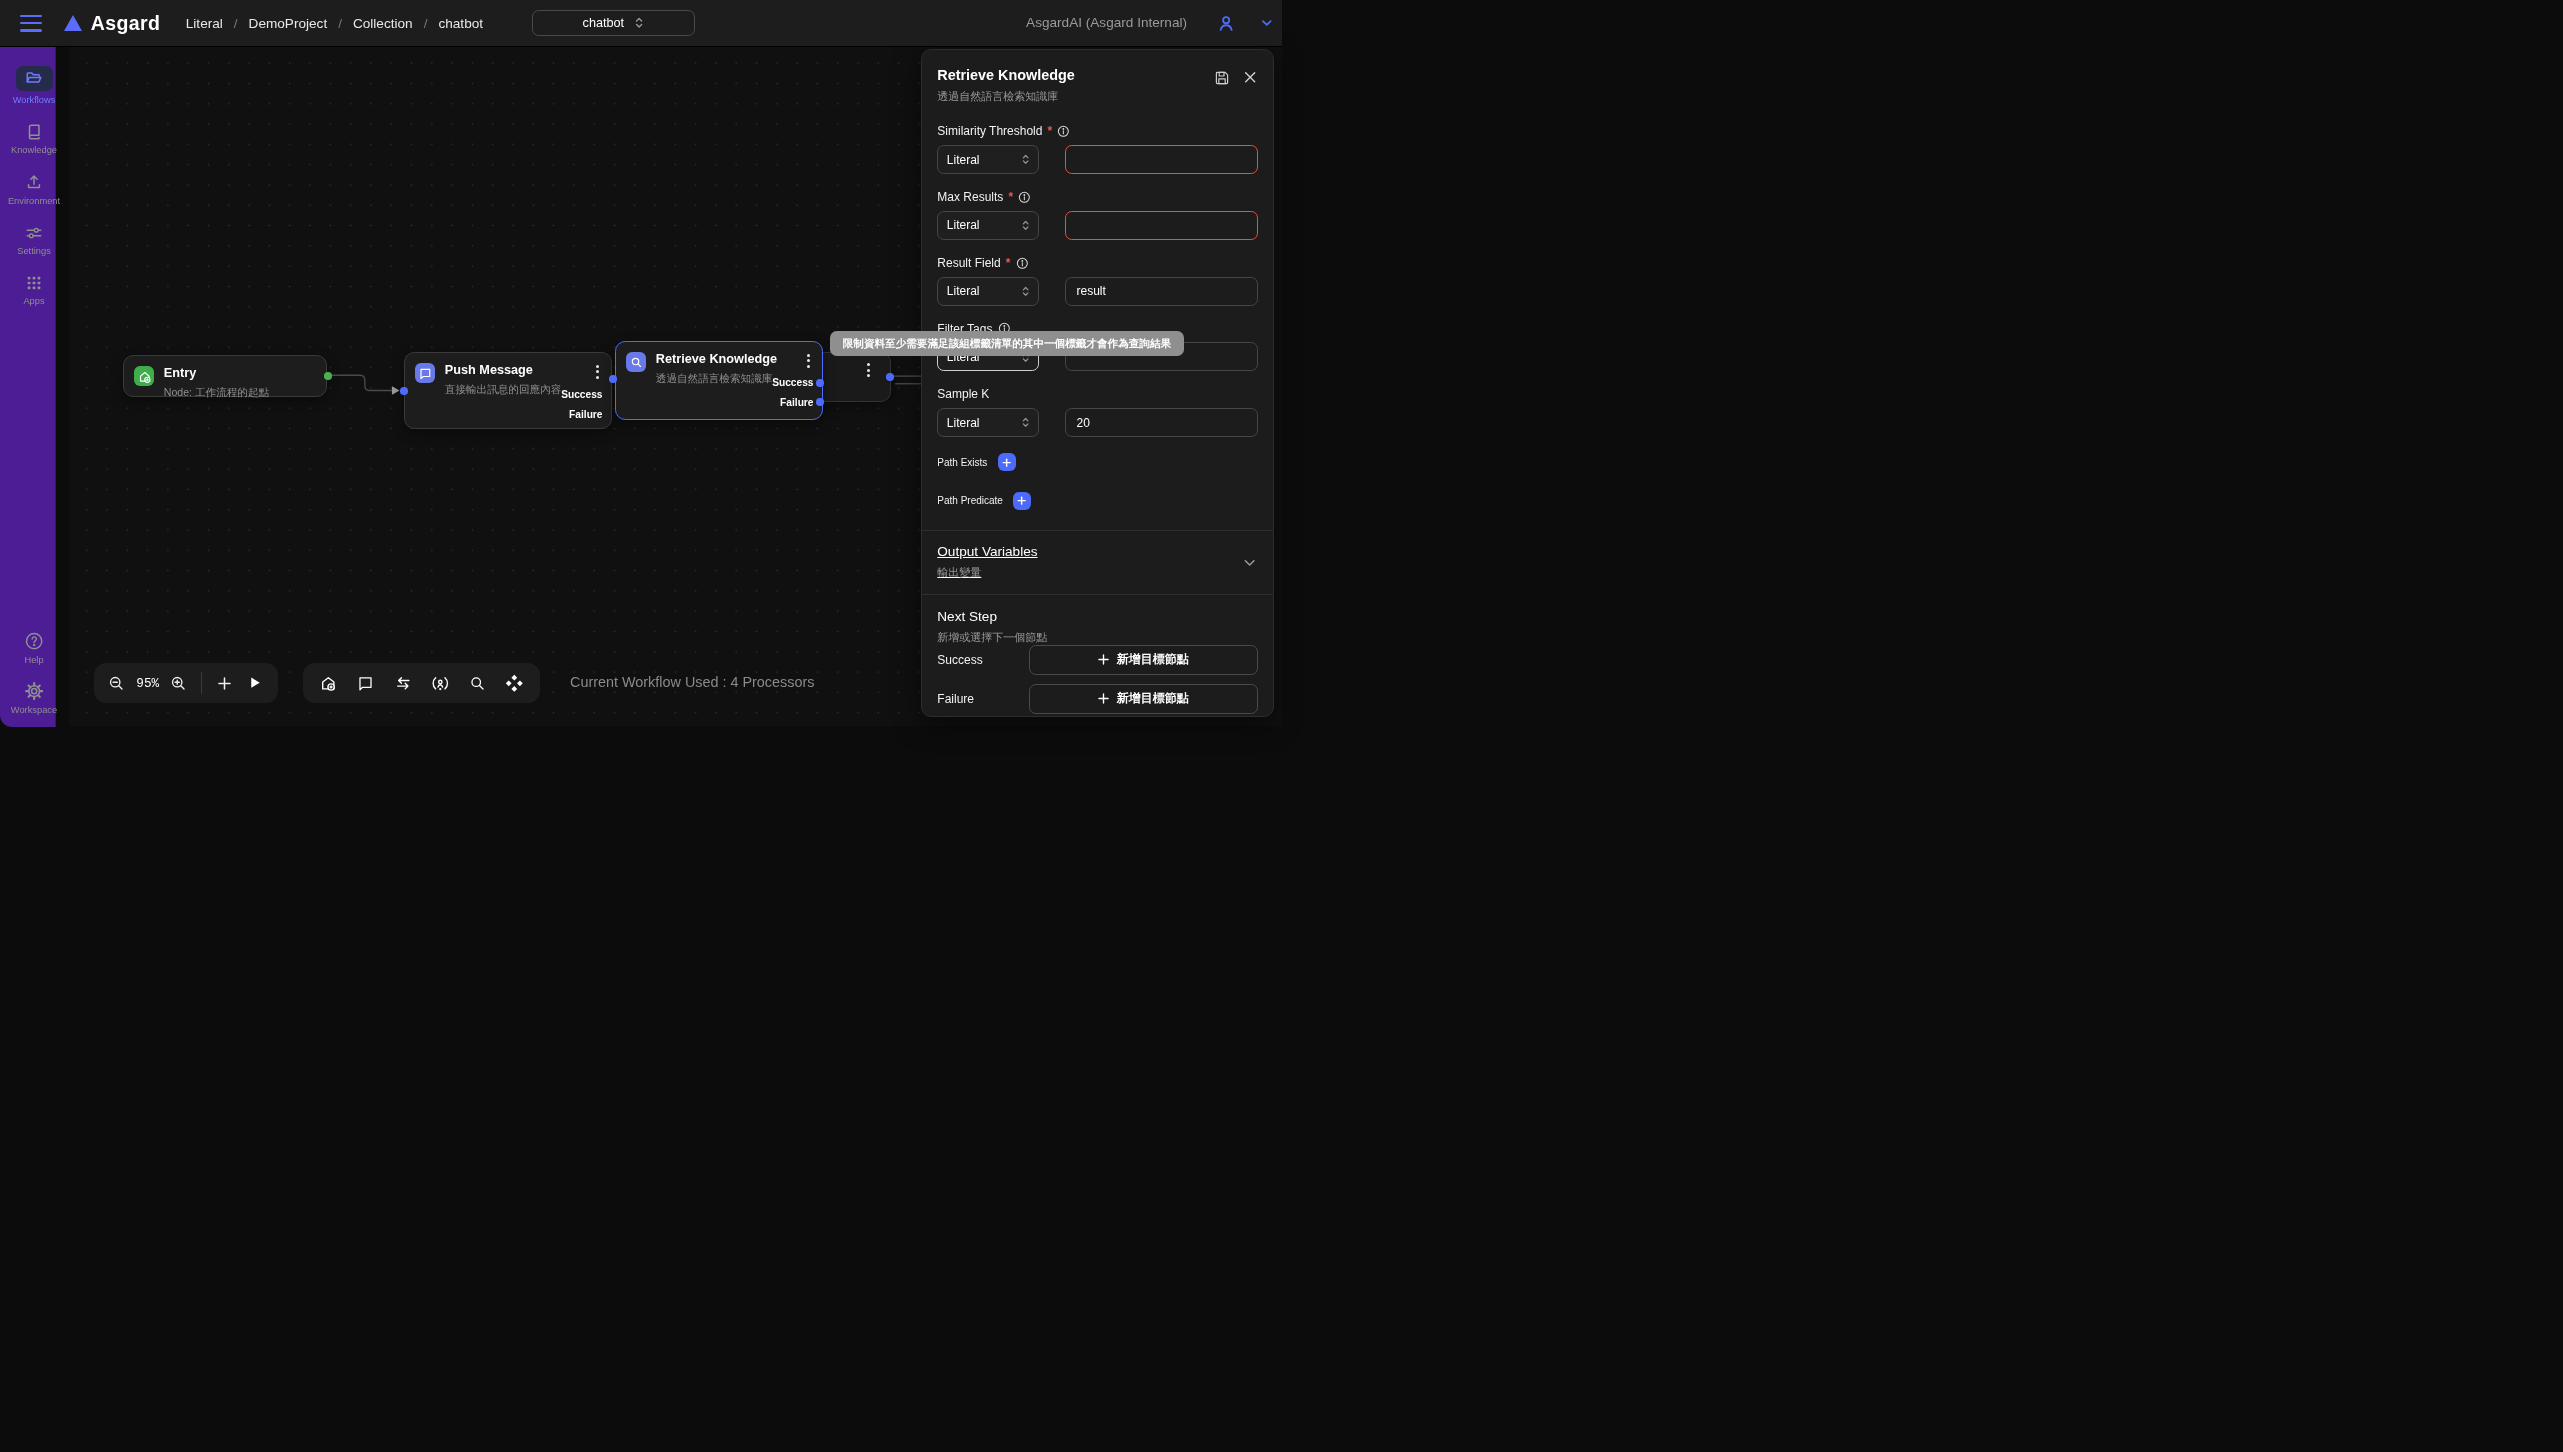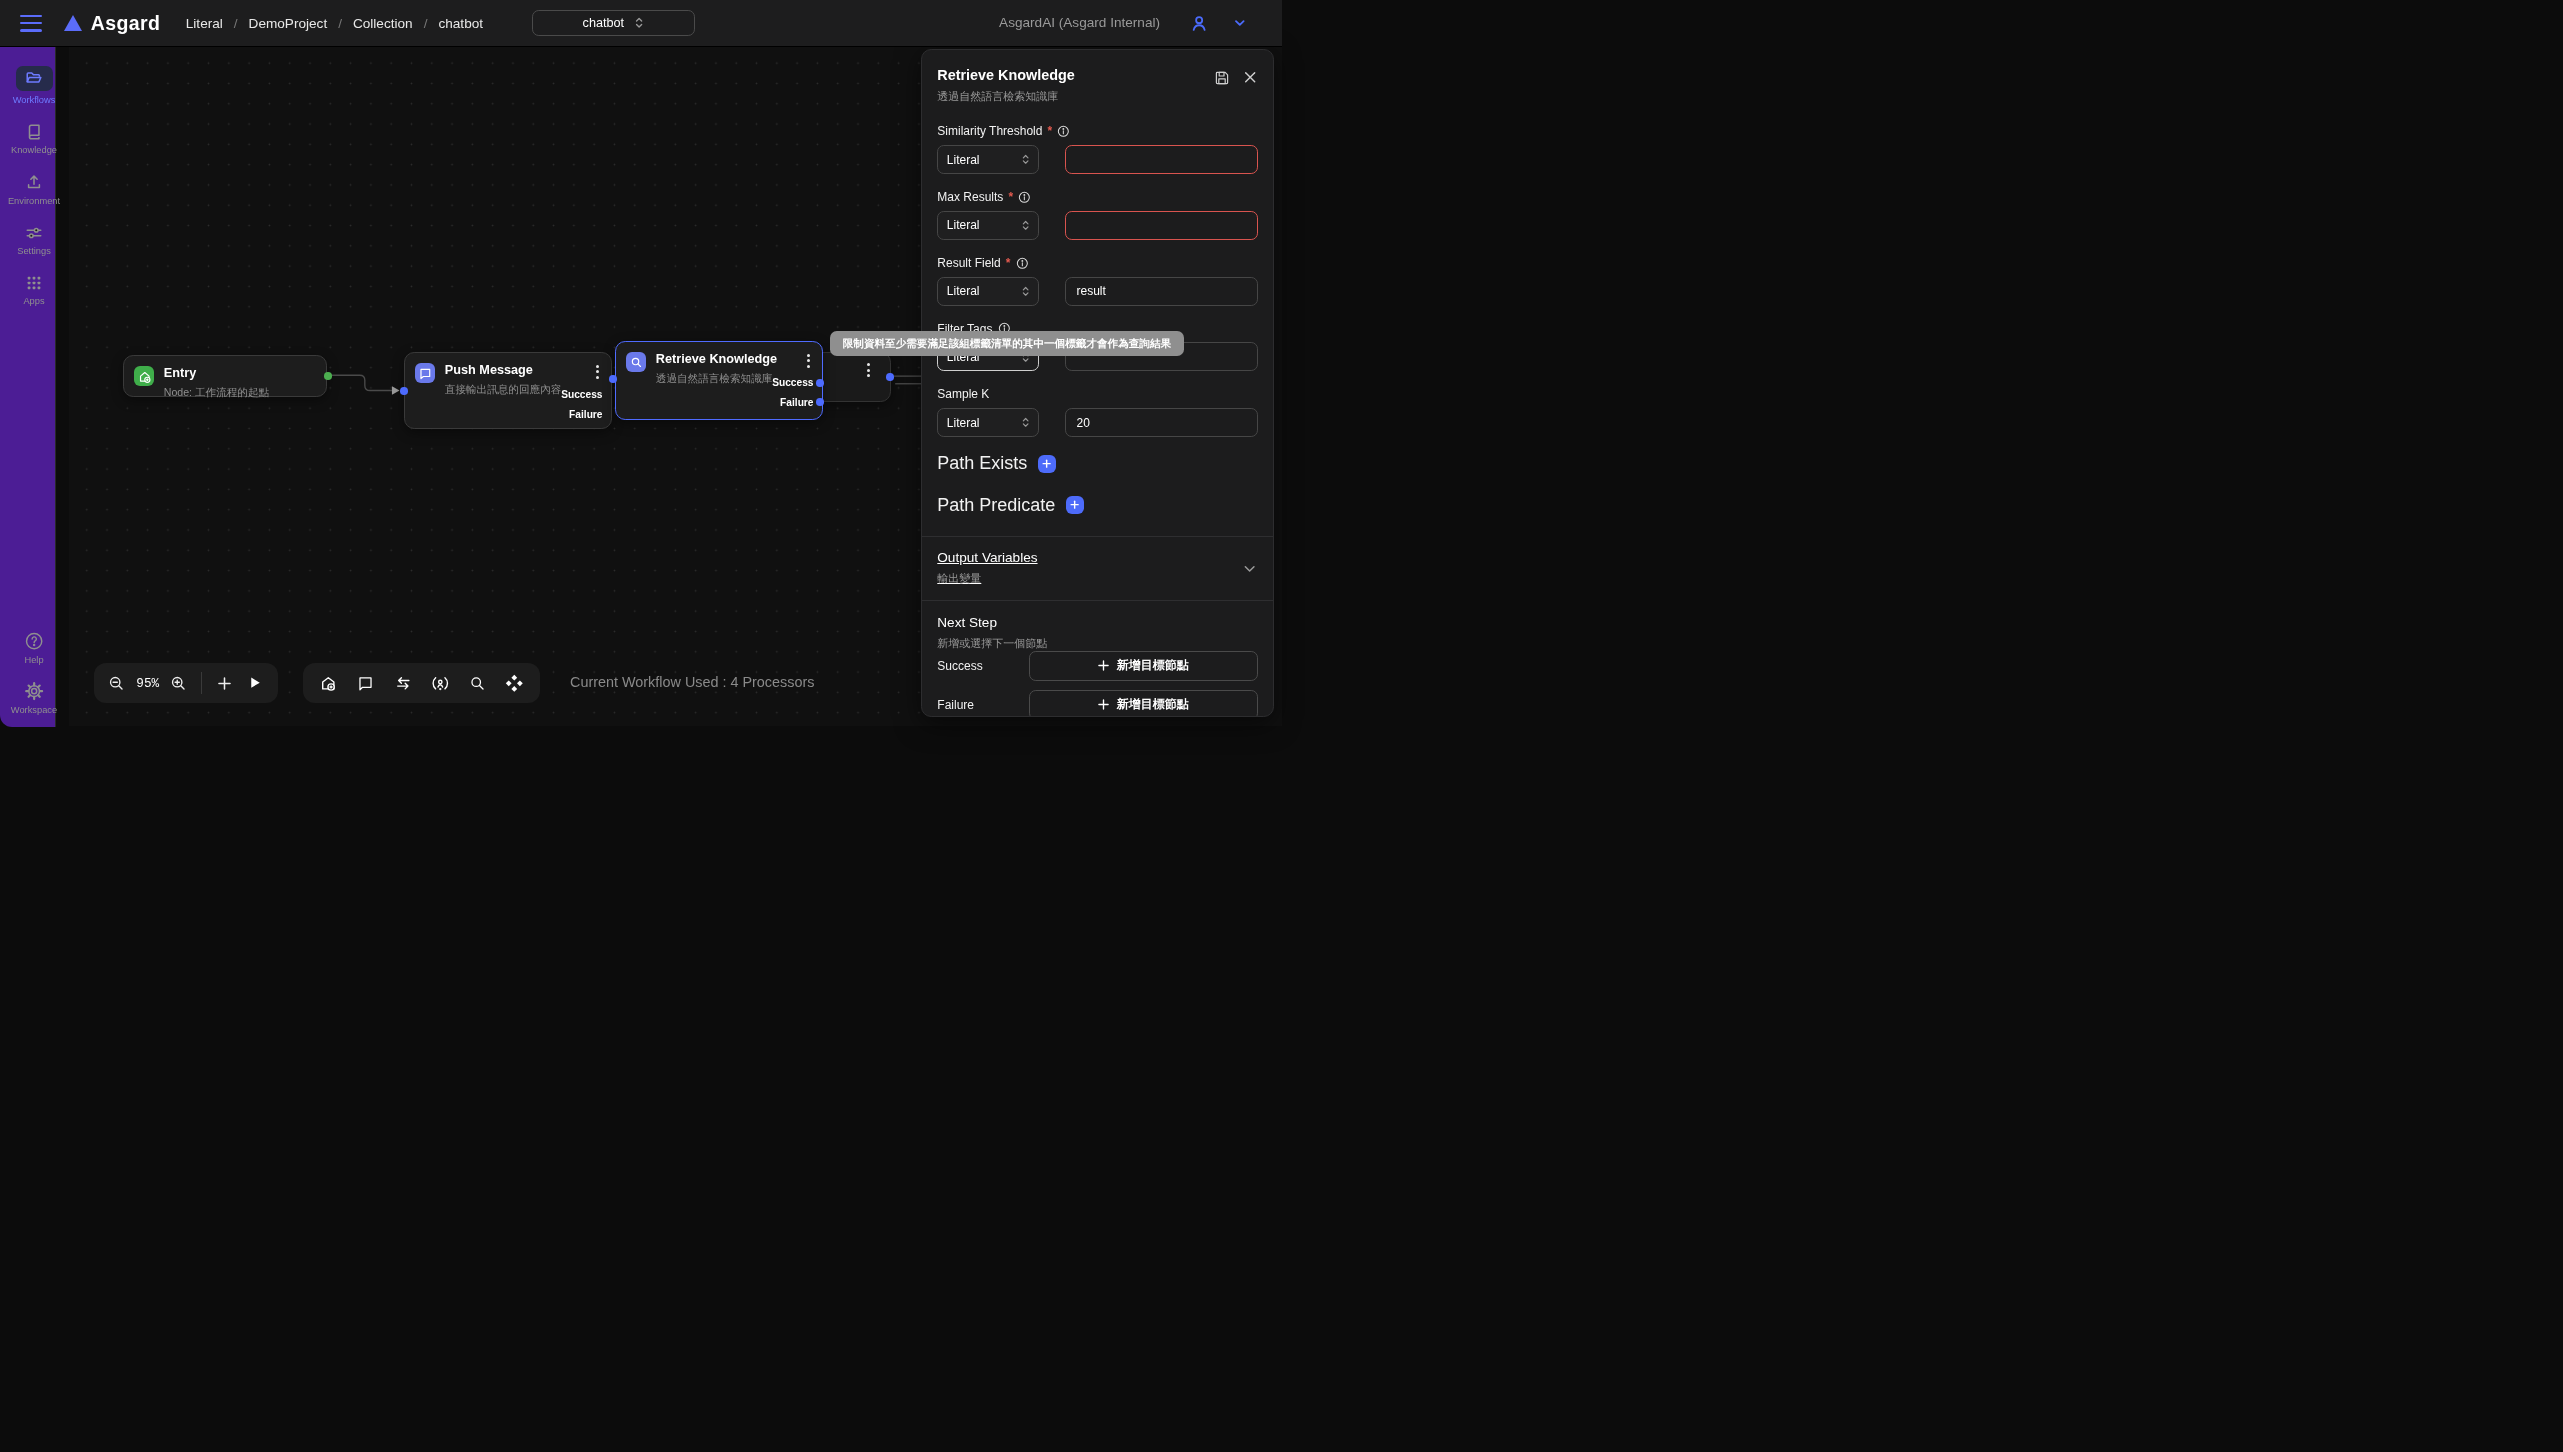--- a/index.html
+++ b/index.html
@@ -13,21 +13,21 @@
     justify-content:space-between; cursor:pointer; }
   .hamburger span { display:block; height:2.5px; border-radius:1.7px; background:#5b6cfa; }
   .logo { display:flex; align-items:center; margin-left:22px; gap:8.5px; }
   .logo-tri { width:0; height:0; border-left:9.3px solid transparent; border-right:9.3px solid transparent;
     border-bottom:16px solid #5b6cfa; }
   .logo-text { font-size:19.5px; font-weight:bold; letter-spacing:0.4px; }
   .crumbs { display:flex; align-items:center; gap:11px; margin-left:25.4px; font-size:13.6px; color:#e8e8e8; }
   .crumb-sep { color:#777; }
   .wf-select { margin-left:49px; width:163px; height:25.4px; border:0.8px solid #4a4a4a; border-radius:6.8px;
     display:flex; align-items:center; justify-content:center; gap:10.2px; font-size:12.7px; cursor:pointer; }
-  .topbar-right { margin-left:auto; display:flex; align-items:center; gap:24px; padding-right:35px; }
+  .topbar-right { margin-left:auto; display:flex; align-items:center; gap:24px; padding-right:8px; }
   .account-label { font-size:13.6px; color:#9a9a9a; margin-right:5.1px; }
   .icon { display:inline-flex; align-items:center; justify-content:center; }
 
   
   .sidebar { position:absolute; left:0; top:47px; width:56px; height:680px; background:#4c1d95;
     border-right:0.8px solid #292929; border-bottom-left-radius:12px; z-index:15; }
   .side-item { width:68px; display:flex; flex-direction:column; align-items:center; gap:4.2px;
     color:#8f8f8f; cursor:pointer; }
   .side-item .label { font-size:9.3px; }
   .side-item .tile { width:37px; height:25.4px; border-radius:6.8px; display:flex; align-items:center;
@@ -97,21 +97,21 @@
   .req { color:#e25a4f; font-weight:bold; }
   .frow { display:flex; gap:26px; }
   .sel { width:102px; height:29px; border:0.8px solid #464646; border-radius:6.8px; background:#1f1f20;
     display:flex; align-items:center; justify-content:space-between; padding:0 8.5px; font-size:12px;
     cursor:pointer; flex-shrink:0; }
   .sel.hl { border-color:#cfcfcf; }
   .inp { flex:1; height:29px; min-width:0; border:0.8px solid #464646; border-radius:6.8px; background:transparent;
     color:#fff; padding:0 10.2px; font-size:12px; outline:none; }
   .inp.error { border-color:#d9544f; }
 
-  .adder { display:flex; align-items:center; gap:10.2px; font-size:18px; margin-bottom:20.3px; color:#f2f2f2; }
+  .adder { display:flex; align-items:center; gap:10.2px; font-size:10px; margin-bottom:20.3px; color:#f2f2f2; }
   .plus-btn { width:18px; height:18px; border-radius:6px; background:#4d6bfa; border:none; color:#fff;
     display:flex; align-items:center; justify-content:center; cursor:pointer; }
 
   .pdivider { border:0; border-top:0.8px solid #2e2e30; margin:1.7px -15.3px 13.6px -15.3px; }
 
   .section-head { display:flex; justify-content:space-between; align-items:center; cursor:pointer;text-decoration:underline; }
   .sec-title { font-size:13.6px; }
   .sec-sub { font-size:11px; color:#9a9a9a; margin-top:6px; }
   .ov-section { margin-bottom:13.6px; }
 

